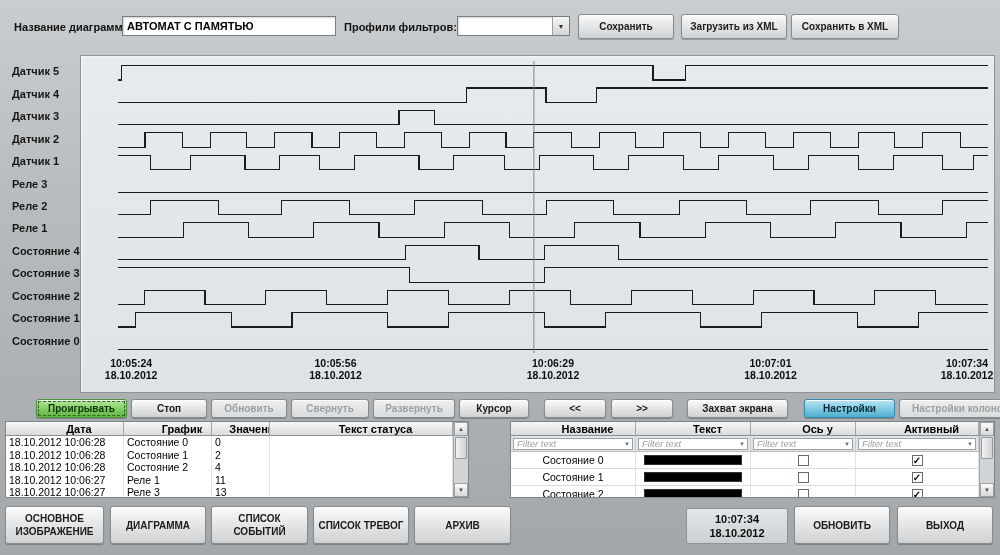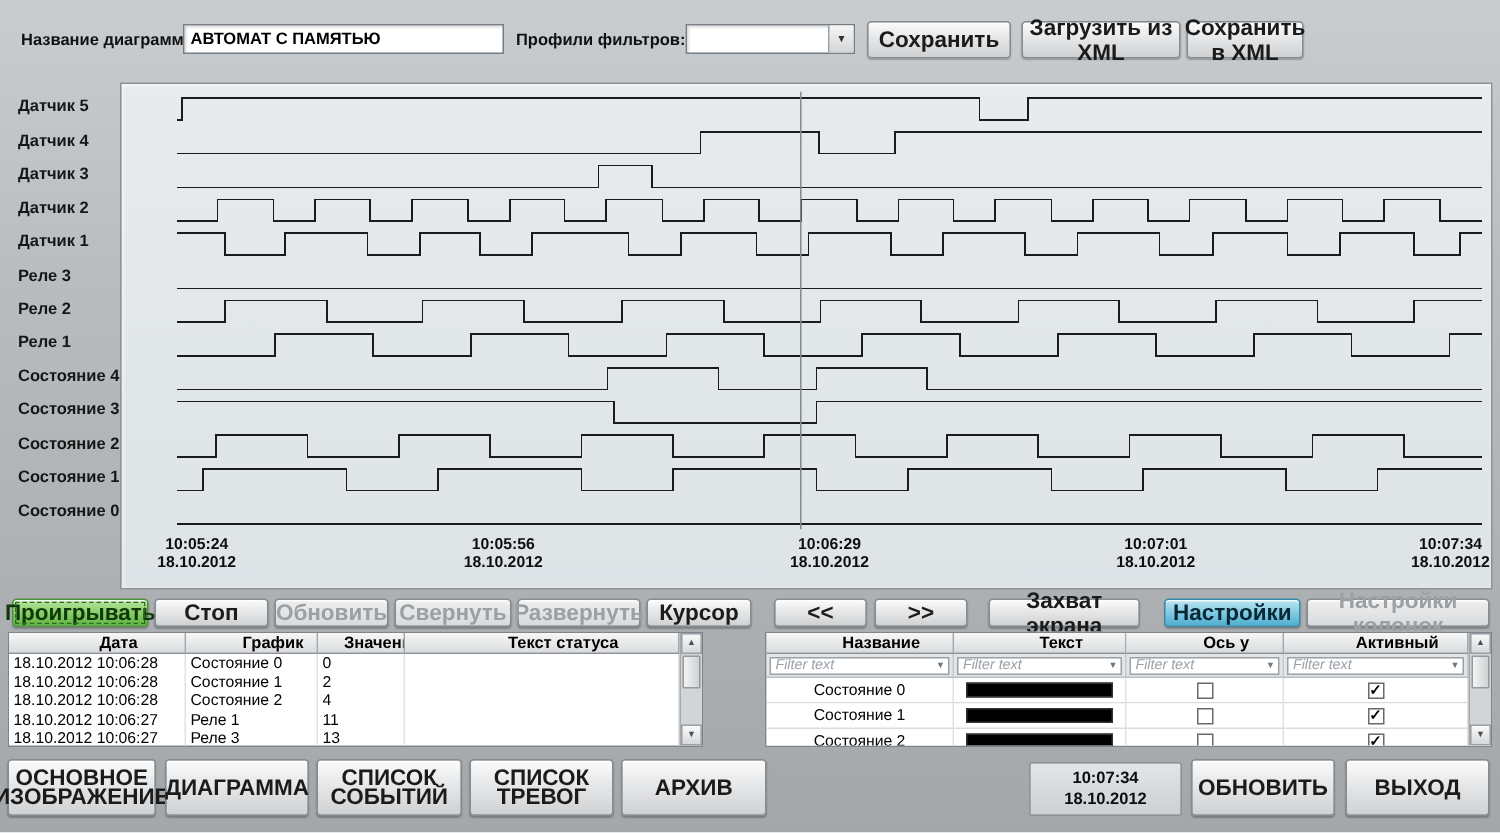--- a/index.html
+++ b/index.html
@@ -6,21 +6,21 @@
   html,body { width:1000px; height:555px; }
   body { font-family:"Liberation Sans", sans-serif; }
   .app { position:relative; width:1000px; height:555px; overflow:hidden;
          background:linear-gradient(180deg,#c9cdd0 0%,#b8bcbf 35%,#a3a7aa 100%); }
 
   
   .btn { position:absolute; display:flex; align-items:center; justify-content:center;
          background:linear-gradient(180deg,#fbfbfb 0%,#e6e7e8 45%,#cfd1d3 100%);
          border:1px solid #868b90; border-radius:3px;
          box-shadow:inset 0 1px 0 rgba(255,255,255,.8), 0 1px 1px rgba(0,0,0,.25);
-         font-weight:bold; font-size:15px; color:#1b1b1b; cursor:default; text-align:center; }
+         font-weight:bold; font-size:10px; color:#1b1b1b; cursor:default; text-align:center; }
   .btn.disabled { color:#9aa0a4; background:linear-gradient(180deg,#efefef,#d8dadc); }
   .btn.green { background:linear-gradient(180deg,#b9e6a3 0%,#84cc62 55%,#5fb443 100%);
                border-color:#4f933a; color:#10380c; outline:1px dashed #2f6a22; outline-offset:-3px; }
   .btn.cyan  { background:linear-gradient(180deg,#bce5f2 0%,#7cc8e0 55%,#50aed0 100%);
                border-color:#3a89a9; color:#082836; }
   .btn.red   { background:linear-gradient(180deg,#ff7160 0%,#f02616 55%,#d40b0b 100%);
                border-color:#9c0d0d; color:#fff; font-size:12px; }
 
   
   .lbl { position:absolute; font-size:11px; font-weight:bold; color:#111; }
@@ -41,21 +41,21 @@
   #sig-labels { position:absolute; left:12px; top:55px; width:66px; height:338px; }
   .sig-label { position:absolute; left:0; font-size:11px; font-weight:bold; color:#161616; white-space:nowrap; }
   #wave-svg { position:absolute; left:118px; top:61px; }
   #wave-svg polyline { fill:none; stroke:#1b1b1b; stroke-width:1.1; shape-rendering:crispEdges; }
   #wave-svg .cursor-line { stroke:#83898d; stroke-width:1; }
   #x-ticks { position:absolute; left:118px; top:357px; width:870px; height:28px; }
   .x-tick { position:absolute; top:0; text-align:center; font-size:10.5px; font-weight:bold;
             color:#0d0d0d; line-height:12px; white-space:nowrap; }
 
   
-  .tb { top:399px; height:19px; }
+  .tb { top:399px; height:19px;margin-left:28px; }
 
   
   .table { position:absolute; top:421px; height:77px; background:#fff; border:1px solid #7e8489; overflow:hidden; }
   .trow { display:flex; }
   .hcell { display:flex; align-items:center; justify-content:center; font-size:11px; font-weight:bold;
            background:linear-gradient(180deg,#f7f7f7,#d9dbdd); border-right:1px solid #a4a8ac;
            border-bottom:1px solid #8b9094; height:14px; overflow:hidden; white-space:nowrap;padding-left:29px; }
   .cell { font-size:10.5px; line-height:12.5px; padding:0 3px; border-right:1px solid #e2e2e2;
           overflow:hidden; white-space:nowrap; height:12.5px; }
   .c1{width:118px} .c2{width:88px} .c3{width:58px} .c4{flex:1}
@@ -96,21 +96,21 @@
 
   <span class="lbl" style="left:14px;top:21px">Название диаграммы:</span>
   <div class="textbox" style="left:122px;top:16px;width:214px">АВТОМАТ С ПАМЯТЬЮ</div>
   <span class="lbl" style="left:344px;top:21px">Профили фильтров:</span>
   <div class="combo" style="left:457px;top:16px;width:113px">
     <span class="combo-val"></span>
     <span class="combo-arrow">▼</span>
   </div>
   <div class="btn" style="left:578px;top:14px;width:96px;height:25px">Сохранить</div>
   <div class="btn" style="left:681px;top:14px;width:106px;height:25px">Загрузить из XML</div>
-  <div class="btn" style="left:791px;top:14px;width:78px;height:25px">Сохранить в XML</div>
+  <div class="btn" style="left:791px;top:14px;width:108px;height:25px">Сохранить в XML</div>
 
   <div class="chart-panel"></div>
   <div id="sig-labels">
       <div class="sig-label" style="top: 10.2308px;">Датчик 5</div>
       <div class="sig-label" style="top: 32.6923px;">Датчик 4</div>
       <div class="sig-label" style="top: 55.1538px;">Датчик 3</div>
       <div class="sig-label" style="top: 77.6154px;">Датчик 2</div>
       <div class="sig-label" style="top: 100.077px;">Датчик 1</div>
       <div class="sig-label" style="top: 122.538px;">Реле 3</div>
       <div class="sig-label" style="top: 145px;">Реле 2</div>

